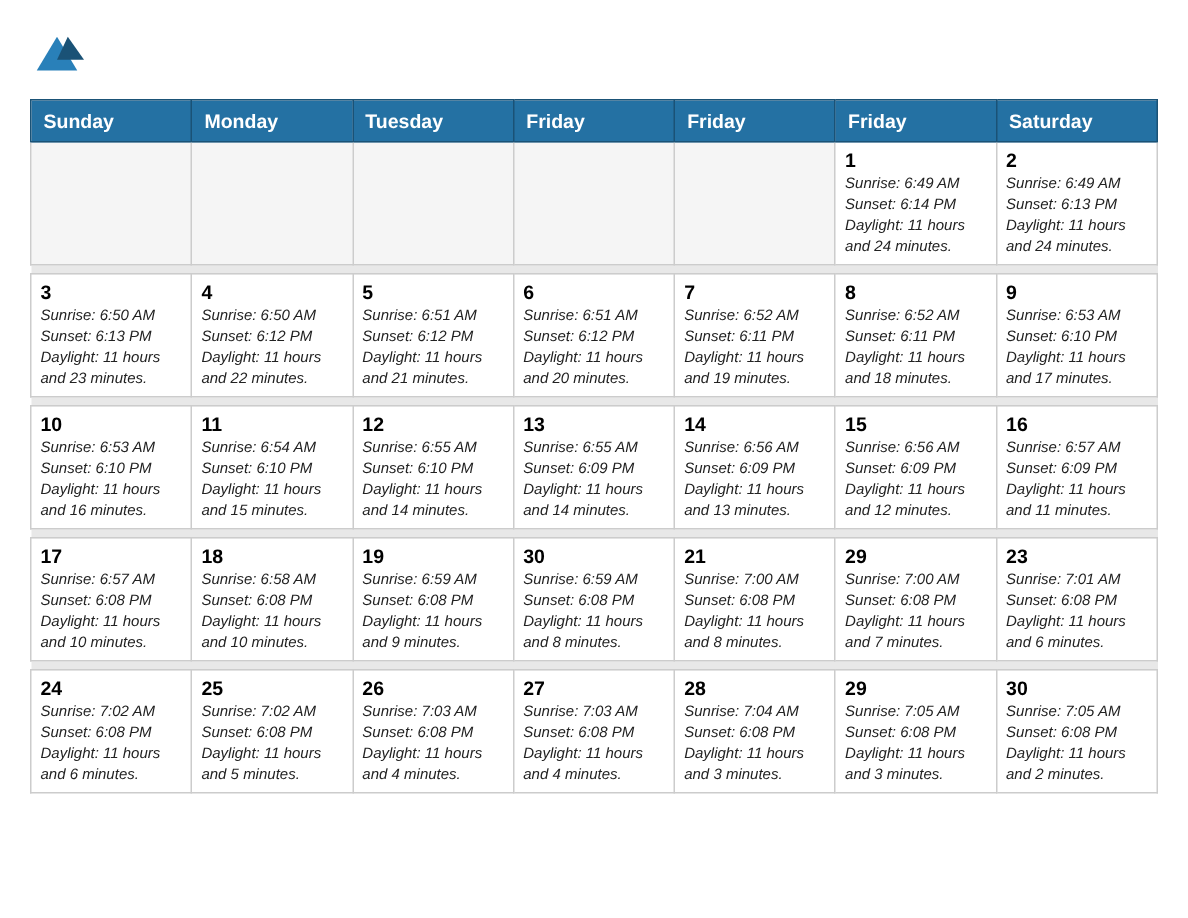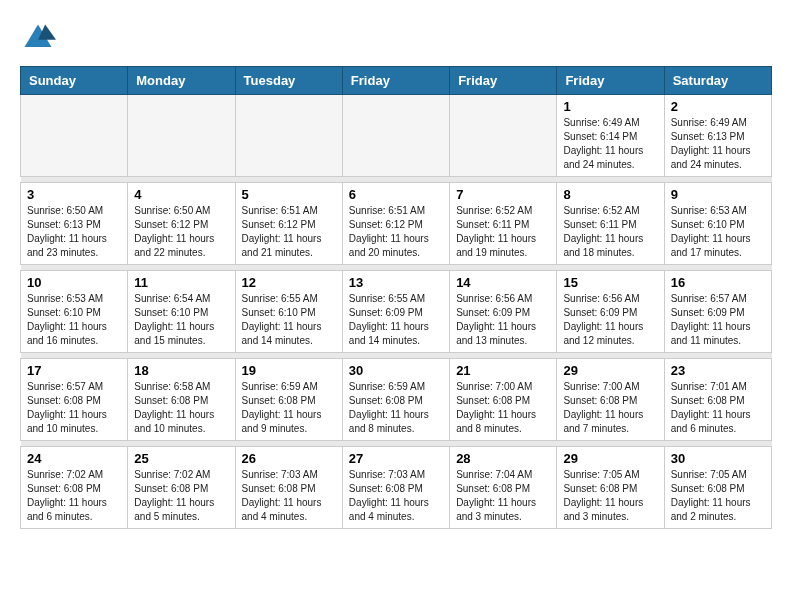--- a/index.html
+++ b/index.html
@@ -64,20 +64,21 @@
     }
     .day-num {
       font-size: 13px;
       font-weight: bold;
       margin-bottom: 2px;
     }
     .day-info {
       font-size: 10px;
       color: #222;
       line-height: 1.4;
+      font-style: italic;
     }
     .row-separator td {
       height: 6px;
       padding: 0;
       border: none;
       background: #e8e8e8;
     }
   </style>
 </head>
 <body>

